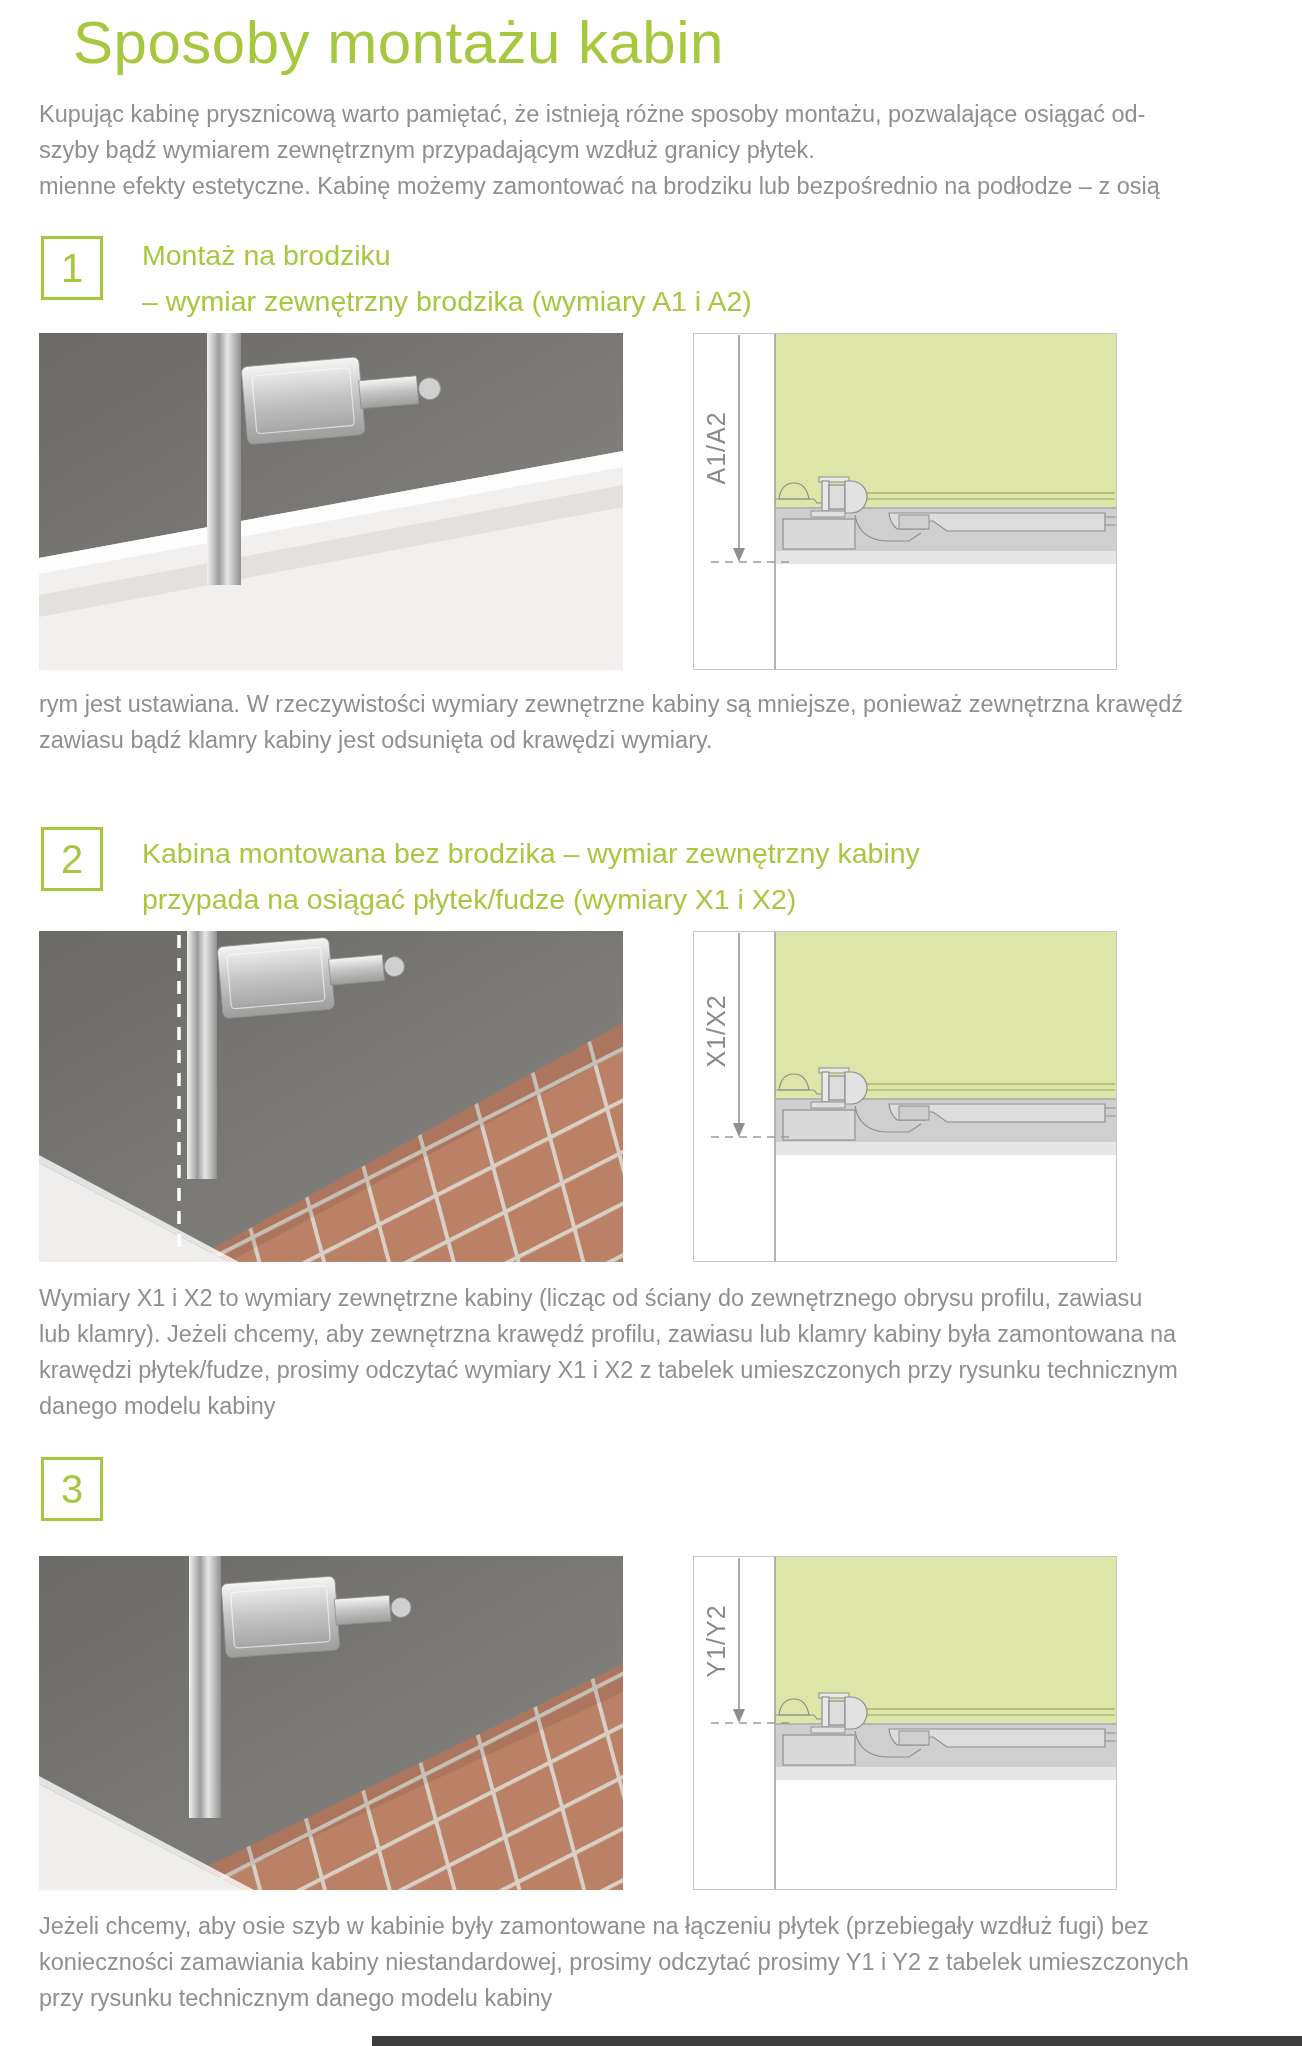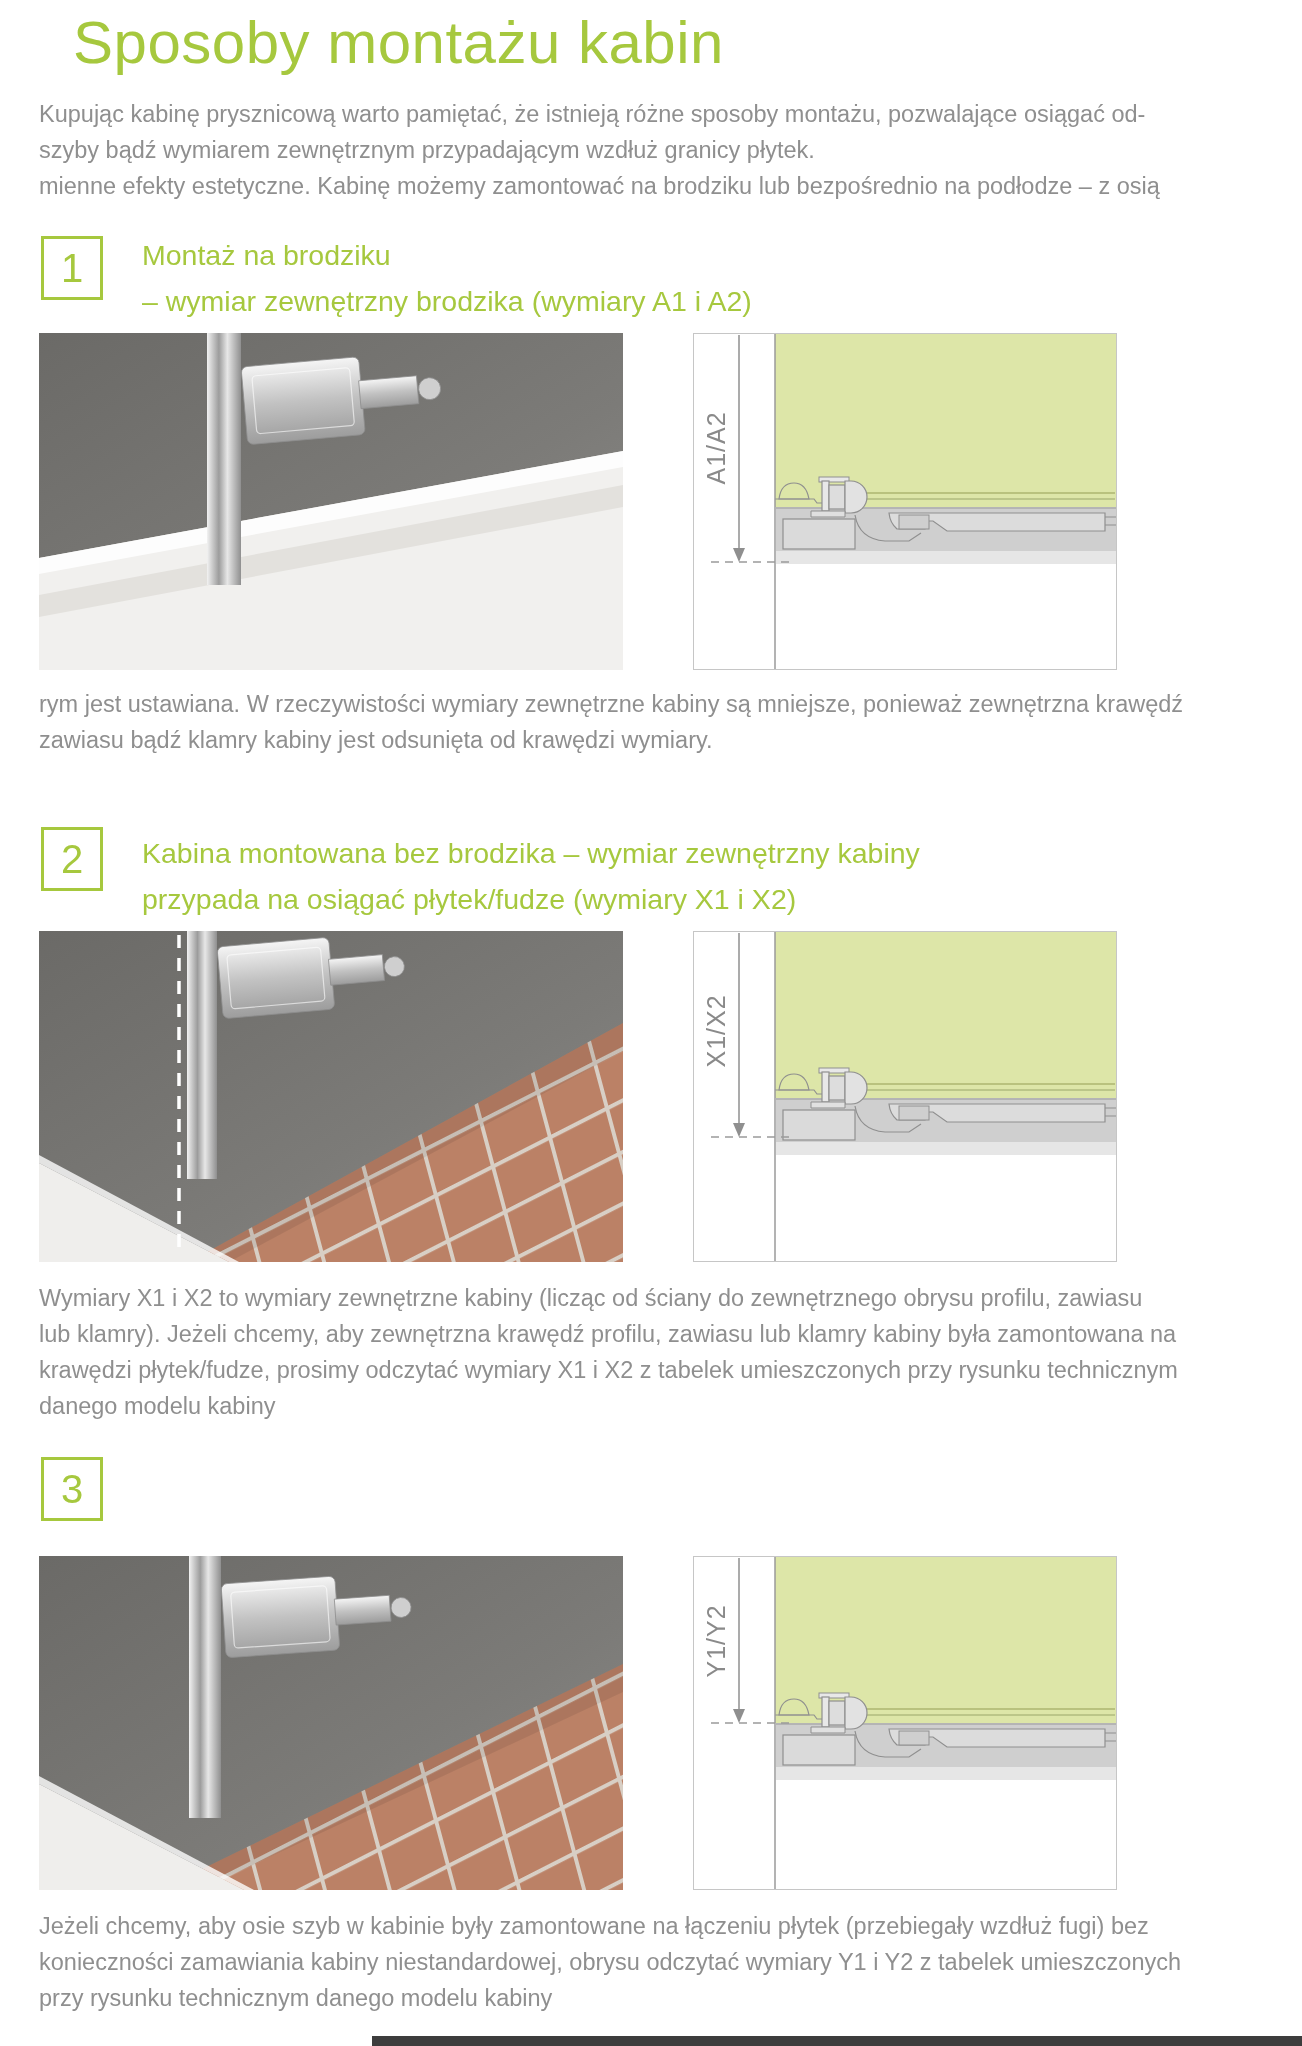--- a/index.html
+++ b/index.html
@@ -185,19 +185,19 @@
     <use href="#profile-drawing" transform="translate(0,167)"></use>
     <line x1="82" y1="1" x2="82" y2="333" stroke="#9a9a9a" stroke-width="1.5"></line>
     <text transform="translate(32,85) rotate(-90)" text-anchor="middle" font-size="25" fill="#8a8a8a" letter-spacing="1">Y1/Y2</text>
     <line x1="46" y1="2" x2="46" y2="154" stroke="#8f8f8f" stroke-width="1.5"></line>
     <polygon points="40,153 52,153 46,167" fill="#8f8f8f"></polygon>
     <line x1="18" y1="167" x2="98" y2="167" stroke="#9a9a9a" stroke-width="1.5" stroke-dasharray="8 6"></line>
   </svg>
 
   <div class="abs para" style="top:1908px">
     <div>Jeżeli chcemy, aby osie szyb w kabinie były zamontowane na łączeniu płytek (przebiegały wzdłuż fugi) bez</div>
-    <div>konieczności zamawiania kabiny niestandardowej, obrysu odczytać wymiary Y1 i Y2 z tabelek umieszczonych</div>
+    <div>konieczności zamawiania kabiny niestandardowej, prosimy odczytać prosimy Y1 i Y2 z tabelek umieszczonych</div>
     <div>przy rysunku technicznym danego modelu kabiny</div>
   </div>
 
   <div class="abs footer-bar"></div>
 
 </div>
 
 </body></html>

